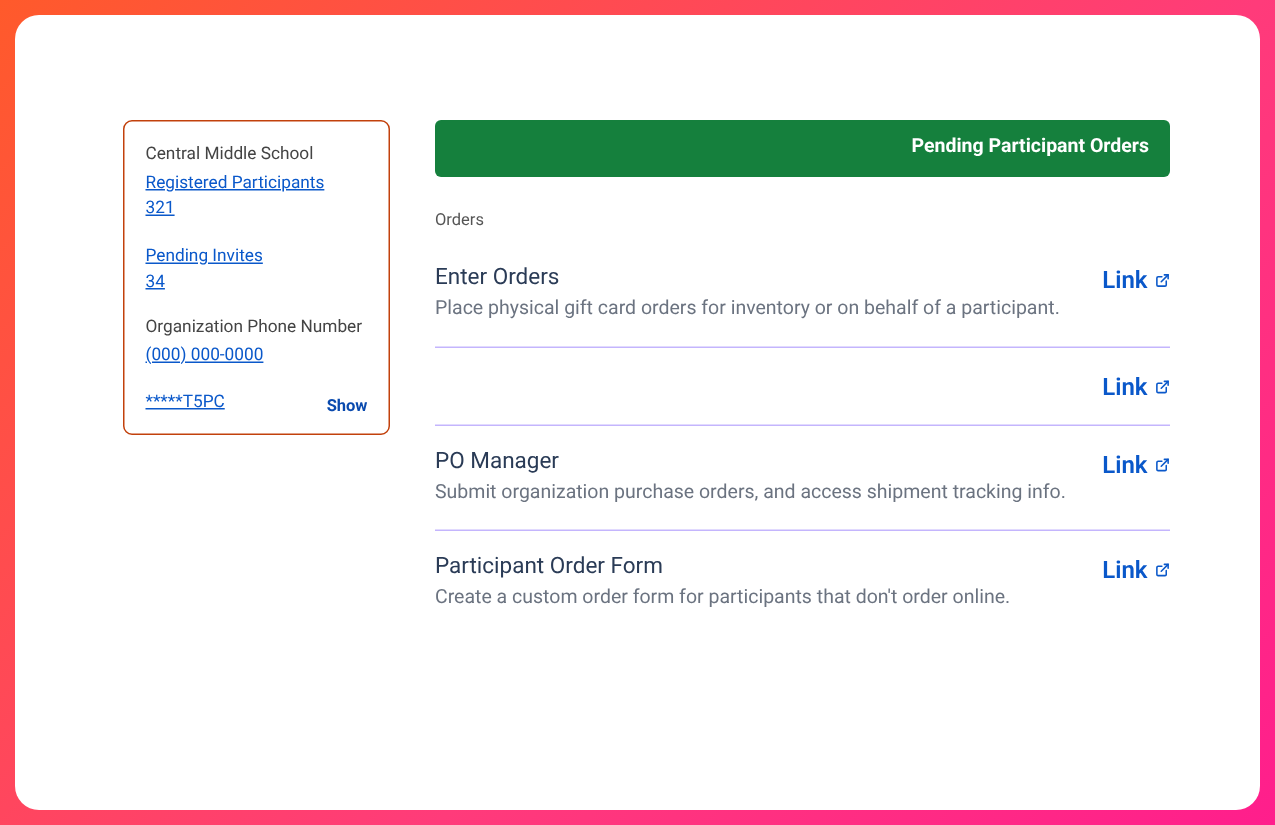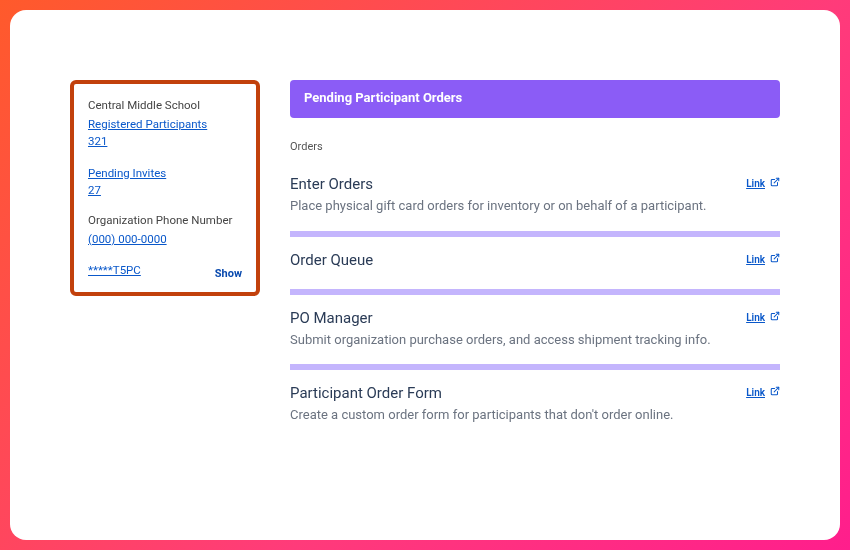--- a/index.html
+++ b/index.html
@@ -26,25 +26,26 @@
   flex: 0 0 190px;
 }
 .page-title {
   font-size: 27px;
   font-weight: 400;
   color: #2a3b56;
   line-height: 1.2;
   margin-bottom: 22px;
 }
 .card {
-  border: 4px solid #c2410c;
+  border: 1px solid #c2410c;
   border-radius: 6px;
   padding: 14px 14px 12px 14px;
   font-size: 12px;
   color: #444;
+  margin-left: 12px;
 }
 .card-block { margin-bottom: 14px; }
 .card-block:last-child { margin-bottom: 0; }
 .card-label {
   color: #444;
   font-size: 11.5px;
   margin-bottom: 4px;
 }
 .card-link {
   color: #0a58ca;
@@ -67,62 +68,62 @@
 .main {
   flex: 1;
   min-width: 0;
 }
 .section-label {
   font-size: 11px;
   color: #555;
   margin-bottom: 8px;
 }
 .notif-banner {
-  background: #8b5cf6;
+  background: #15803d;
   border-radius: 4px;
   color: #fff;
   padding: 10px 14px;
   margin-bottom: 22px;
   cursor: pointer;
+  text-align: right;
 }
 .notif-title {
   font-weight: 700;
   font-size: 13px;
   margin-bottom: 3px;
 }
 .notif-body {
   font-size: 12px;
   color: #e2ecf5;
 }
 .orders-list { }
 .order-item {
-  border-bottom: 6px solid #c4b5fd;
+  border-bottom: 1px solid #c4b5fd;
   padding: 14px 0 16px 0;
   display: flex;
   justify-content: space-between;
   align-items: flex-start;
   gap: 20px;
 }
 .order-item:last-child { border-bottom: none; }
 .order-text { flex: 1; min-width: 0; }
 .order-title {
   font-size: 15px;
   color: #2a3b56;
   margin-bottom: 4px;
 }
 .order-desc {
   font-size: 13px;
   color: #6b7380;
   line-height: 1.35;
 }
 .order-link {
   color: #0a58ca;
-  font-size: 10px;
+  font-size: 16px;
   font-weight: 600;
-  text-decoration: underline;
   display: inline-flex;
   align-items: flex-end;
   gap: 5px;
   cursor: pointer;
   flex: 0 0 auto;
   padding-top: 2px;
 }
 .order-link svg { width: 10px; height: 10px; }
 </style>
 </head>
@@ -137,21 +138,21 @@
         <div class="card-link">
           <span>Registered Participants</span>
         </div>
         <div class="card-link">321</div>
       </div>
 
       <div class="card-block">
         <div class="card-link">
           <span>Pending Invites</span>
         </div>
-        <div class="card-link">27</div>
+        <div class="card-link">34</div>
       </div>
 
       <div class="card-block">
         <div class="card-label">Organization Phone Number</div>
         <div class="card-link">(000) 000-0000</div>
       </div>
 
       <div class="card-block">
         <div class="enroll-row">
           <span class="card-link">*****T5PC</span>
@@ -181,21 +182,20 @@
                 <path d="M18 13v6a2 2 0 0 1-2 2H5a2 2 0 0 1-2-2V8a2 2 0 0 1 2-2h6"></path>
                 <polyline points="15 3 21 3 21 9"></polyline>
                 <line x1="10" y1="14" x2="21" y2="3"></line>
               </svg>
           </span>
         </a>
       </div>
 
       <div class="order-item">
         <div class="order-text">
-          <div class="order-title">Order Queue</div>
         </div>
         <a class="order-link">
           <span>Link</span>
           <span>
             <svg viewBox="0 0 24 24" fill="none" stroke="#0a58ca" stroke-width="2.5" stroke-linecap="round" stroke-linejoin="round">
                 <path d="M18 13v6a2 2 0 0 1-2 2H5a2 2 0 0 1-2-2V8a2 2 0 0 1 2-2h6"></path>
                 <polyline points="15 3 21 3 21 9"></polyline>
                 <line x1="10" y1="14" x2="21" y2="3"></line>
               </svg>
           </span>

